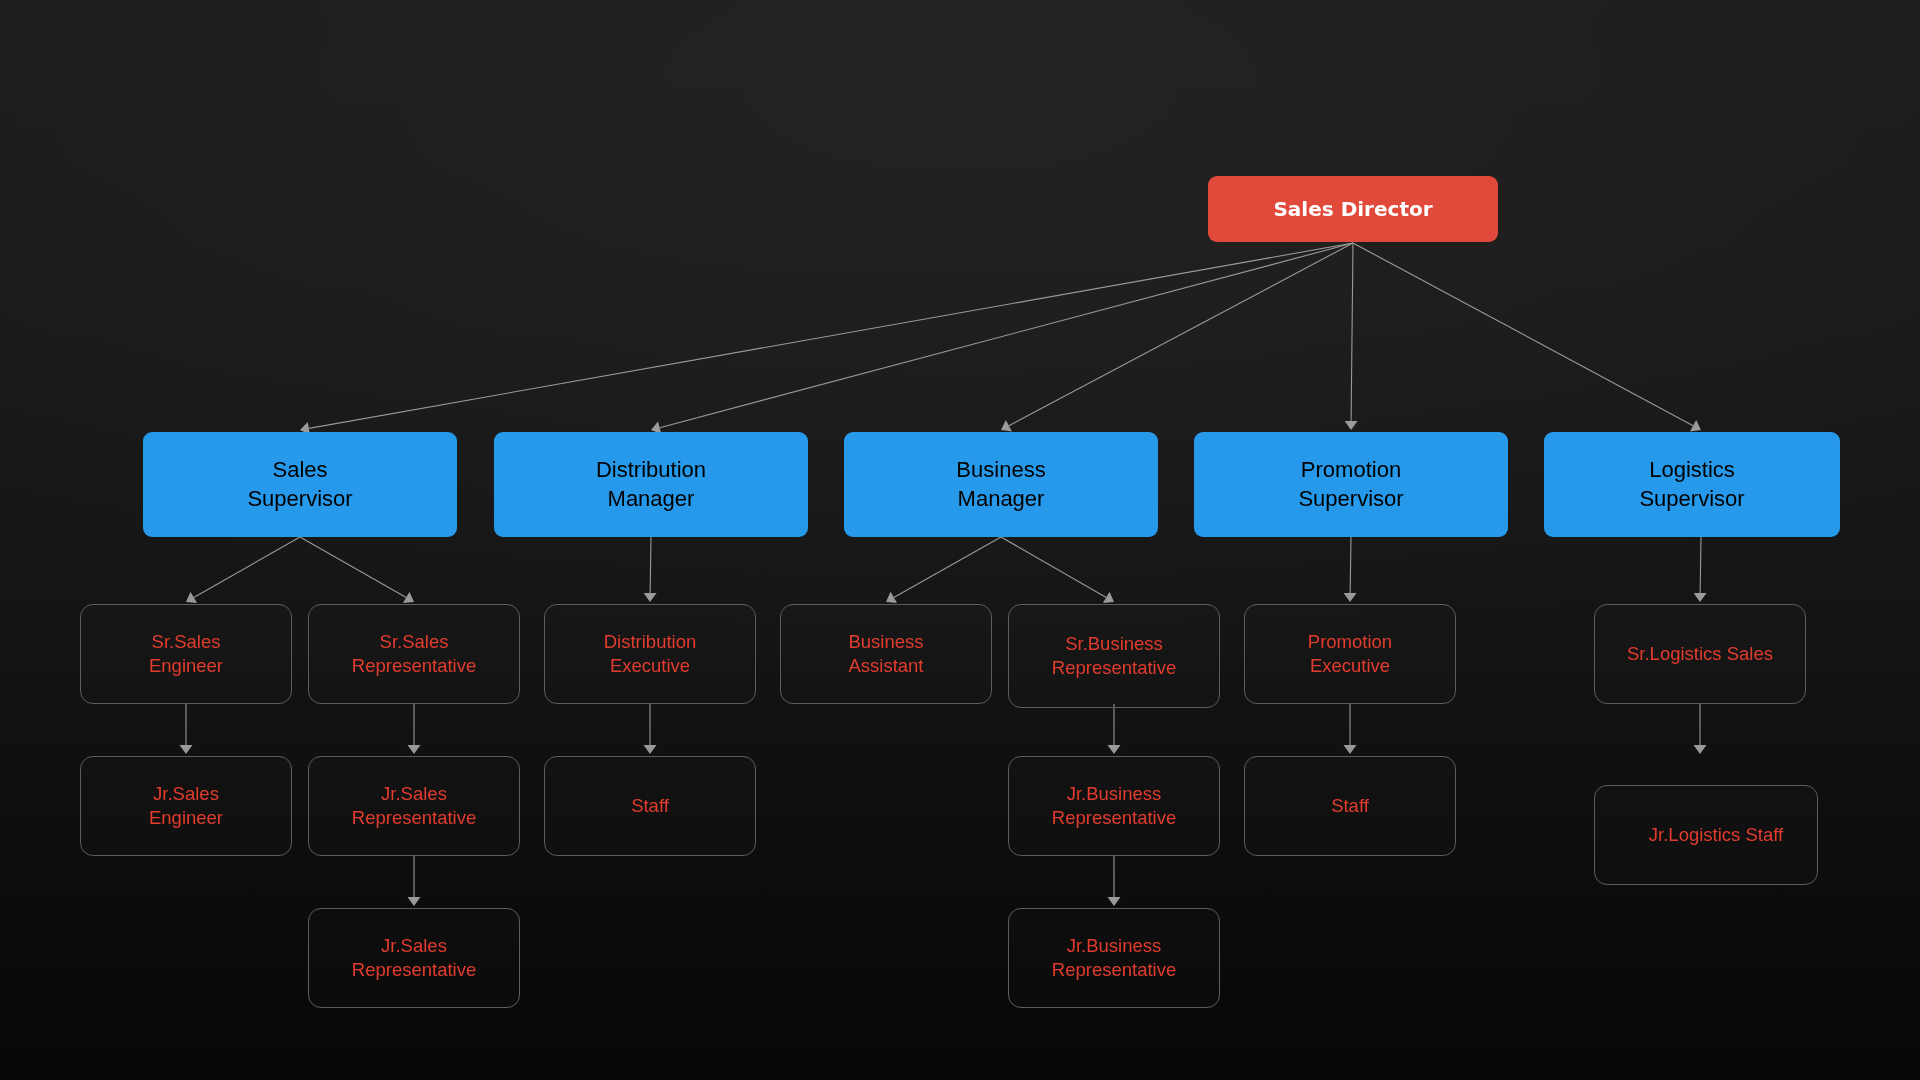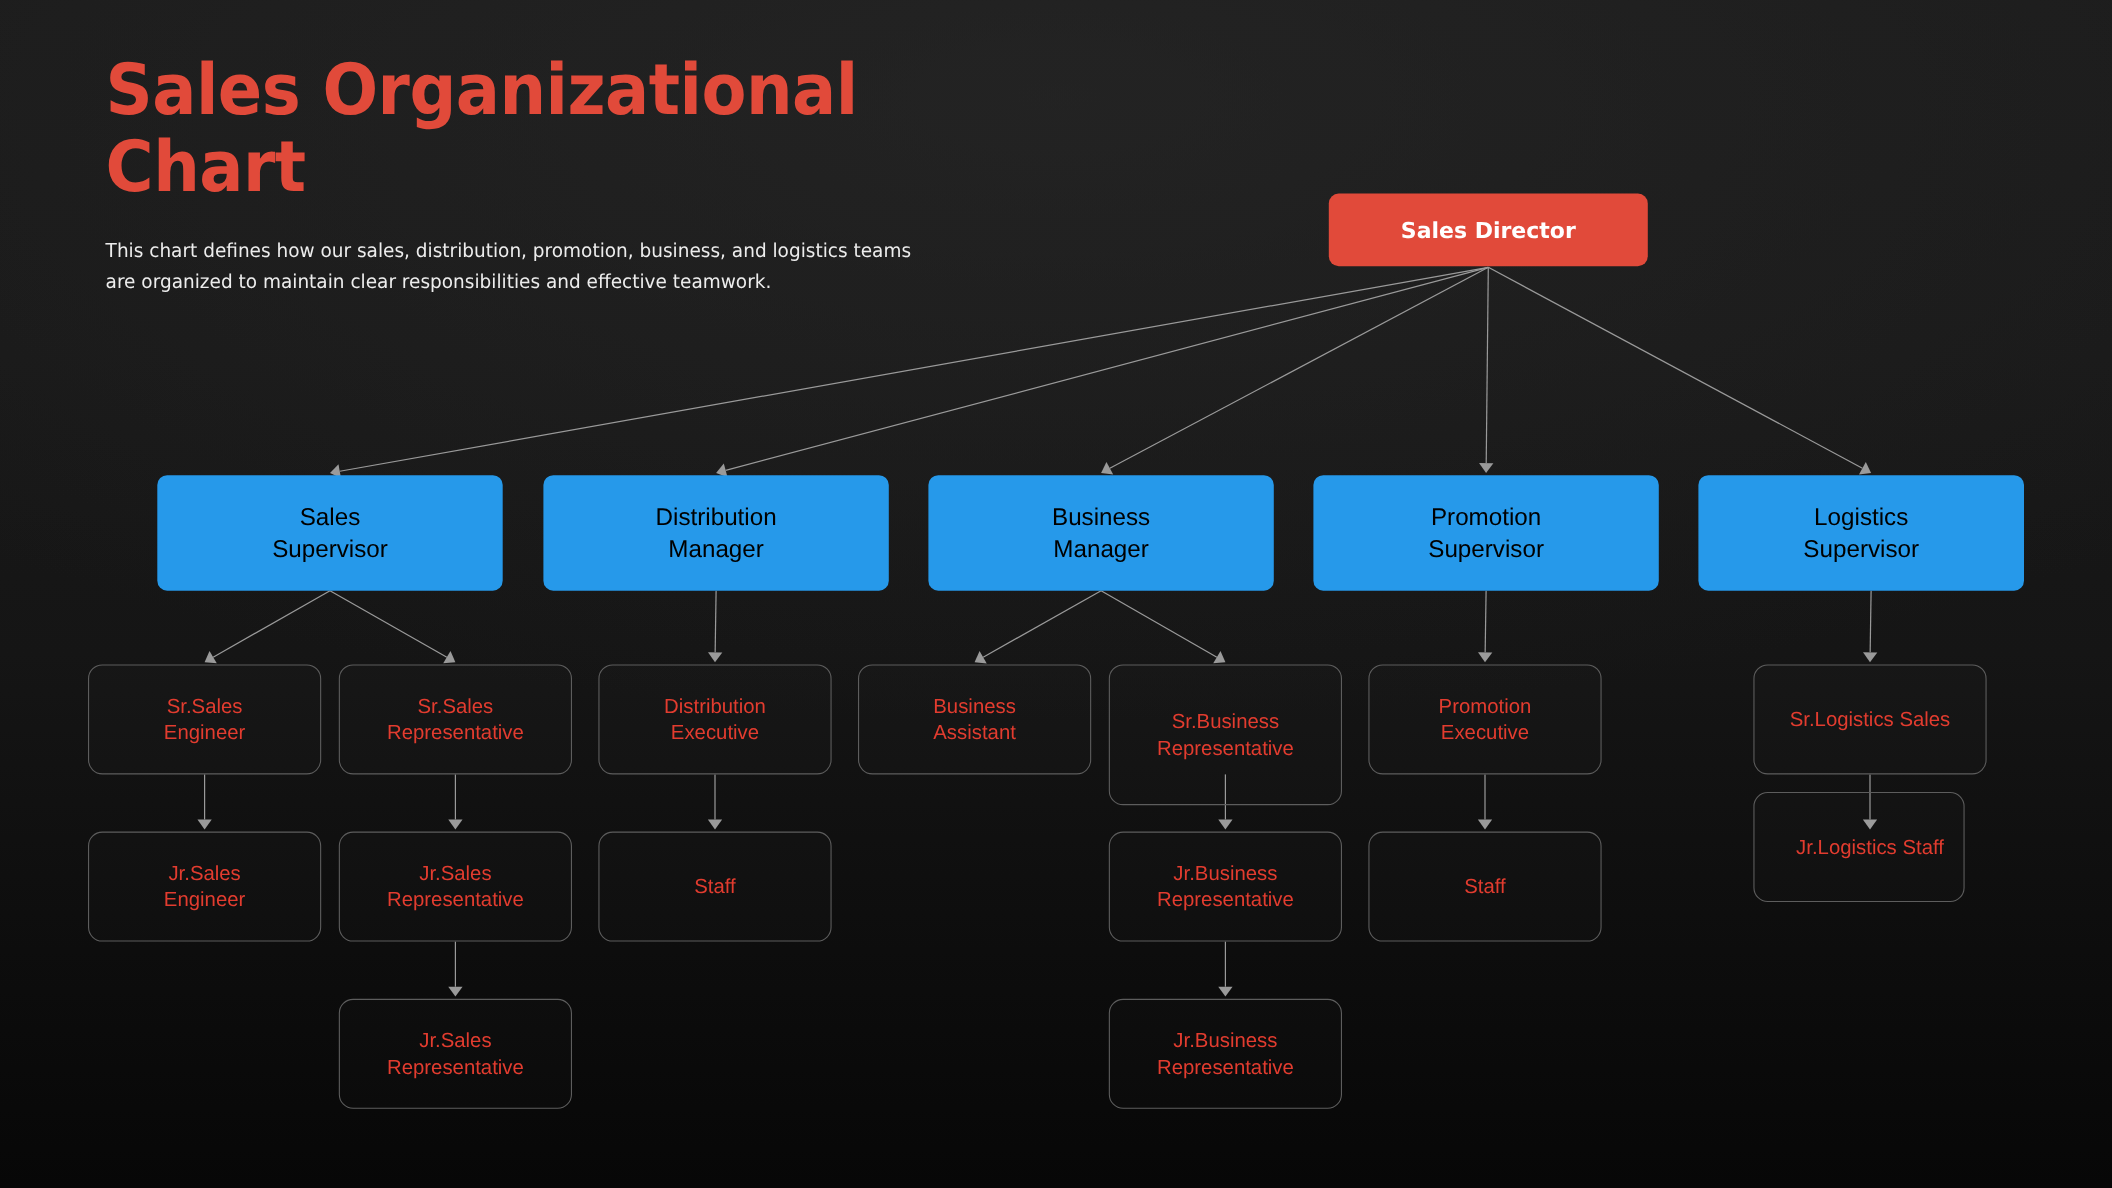--- a/index.html
+++ b/index.html
@@ -76,24 +76,20 @@
     font-size:18.5px;
     line-height:1.32;
     font-weight:400;
   }
 </style>
 </head>
 <body>
 
 <div id="stage">
 
-  <div id="header">
-    <div id="title">Sales Organizational Chart</div>
-    <div id="subtitle">This chart defines how our sales, distribution, promotion, business, and logistics teams are organized to maintain clear responsibilities and effective teamwork.</div>
-  </div>
 
   <svg id="links" viewBox="0 0 1920 1080">
       <line x1="1353" y1="243" x2="308.858440862945" y2="428.41002343485604" stroke="#9a9a9a" stroke-width="1.1"></line>
       <polygon points="300.00,430.00 307.71,422.01 310.01,434.81" fill="#9a9a9a"></polygon>
       <line x1="1353" y1="243" x2="659.6905418266861" y2="427.66023873896916" stroke="#9a9a9a" stroke-width="1.1"></line>
       <polygon points="651.00,430.00 658.00,421.38 661.38,433.94" fill="#9a9a9a"></polygon>
       <line x1="1353" y1="243" x2="1008.9292975966274" y2="425.7425078245381" stroke="#9a9a9a" stroke-width="1.1"></line>
       <polygon points="1001.00,430.00 1005.85,420.02 1012.00,431.47" fill="#9a9a9a"></polygon>
       <line x1="1353" y1="243" x2="1351.095232763355" y2="421.0005038629497" stroke="#9a9a9a" stroke-width="1.1"></line>
       <polygon points="1351.00,430.00 1344.60,420.93 1357.59,421.07" fill="#9a9a9a"></polygon>
@@ -144,33 +140,33 @@
       <div class="node lead" style="left: 1544px; top: 432px; width: 296px; height: 105px;"><span>Logistics
 Supervisor</span></div>
       <div class="node sub" style="left: 80px; top: 604px; width: 212px; height: 100px;"><span>Sr.Sales
 Engineer</span></div>
       <div class="node sub" style="left: 308px; top: 604px; width: 212px; height: 100px;"><span>Sr.Sales
 Representative</span></div>
       <div class="node sub" style="left: 544px; top: 604px; width: 212px; height: 100px;"><span>Distribution
 Executive</span></div>
       <div class="node sub" style="left: 780px; top: 604px; width: 212px; height: 100px;"><span>Business
 Assistant</span></div>
-      <div class="node sub" style="left: 1008px; top: 604px; width: 212px; height: 128px;"><span>Sr.Business
+      <div class="node sub" style="left: 1008px; top: 604px; width: 212px; height: 104px;"><span>Sr.Business
 Representative</span></div>
       <div class="node sub" style="left: 1244px; top: 604px; width: 212px; height: 100px;"><span>Promotion
 Executive</span></div>
       <div class="node sub" style="left: 1594px; top: 604px; width: 212px; height: 100px;"><span>Sr.Logistics Sales</span></div>
       <div class="node sub" style="left: 80px; top: 756px; width: 212px; height: 100px;"><span>Jr.Sales
 Engineer</span></div>
       <div class="node sub" style="left: 308px; top: 756px; width: 212px; height: 100px;"><span>Jr.Sales
 Representative</span></div>
       <div class="node sub" style="left: 544px; top: 756px; width: 212px; height: 100px;"><span>Staff</span></div>
       <div class="node sub" style="left: 1008px; top: 756px; width: 212px; height: 100px;"><span>Jr.Business
 Representative</span></div>
       <div class="node sub" style="left: 1244px; top: 756px; width: 212px; height: 100px;"><span>Staff</span></div>
-      <div class="node sub" style="left: 1594px; top: 720px; width: 192px; height: 100px; padding-left: 20px;"><span>Jr.Logistics Staff</span></div>
+      <div class="node sub" style="left: 1594px; top: 785px; width: 224px; height: 100px; padding-left: 20px;"><span>Jr.Logistics Staff</span></div>
       <div class="node sub" style="left: 308px; top: 908px; width: 212px; height: 100px;"><span>Jr.Sales
 Representative</span></div>
       <div class="node sub" style="left: 1008px; top: 908px; width: 212px; height: 100px;"><span>Jr.Business
 Representative</span></div>
     </div>
 
 </div>
 
 </body></html>

